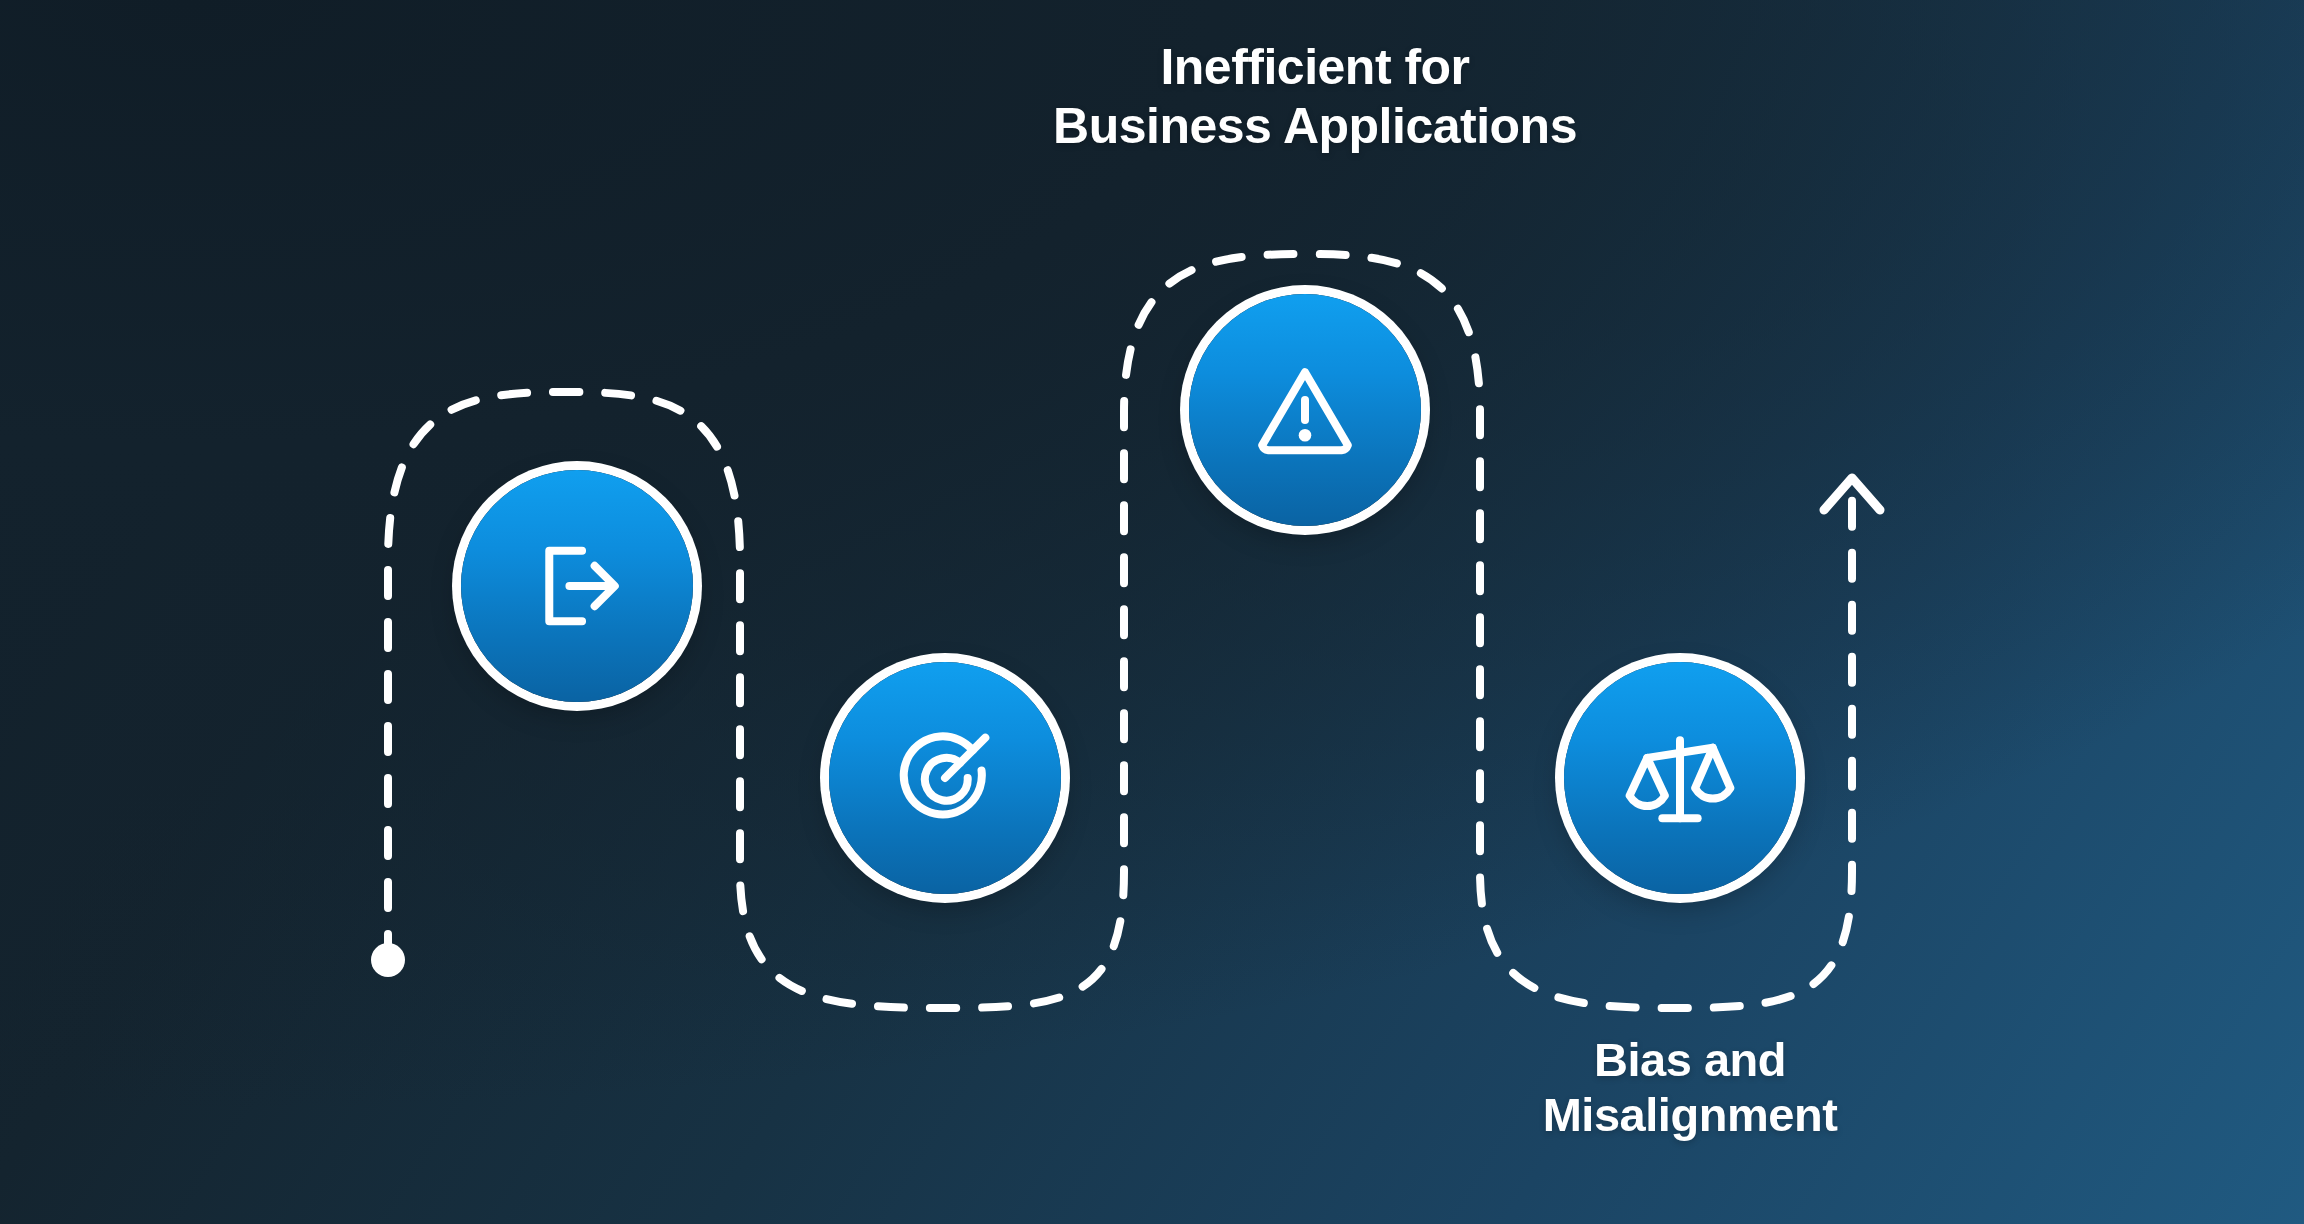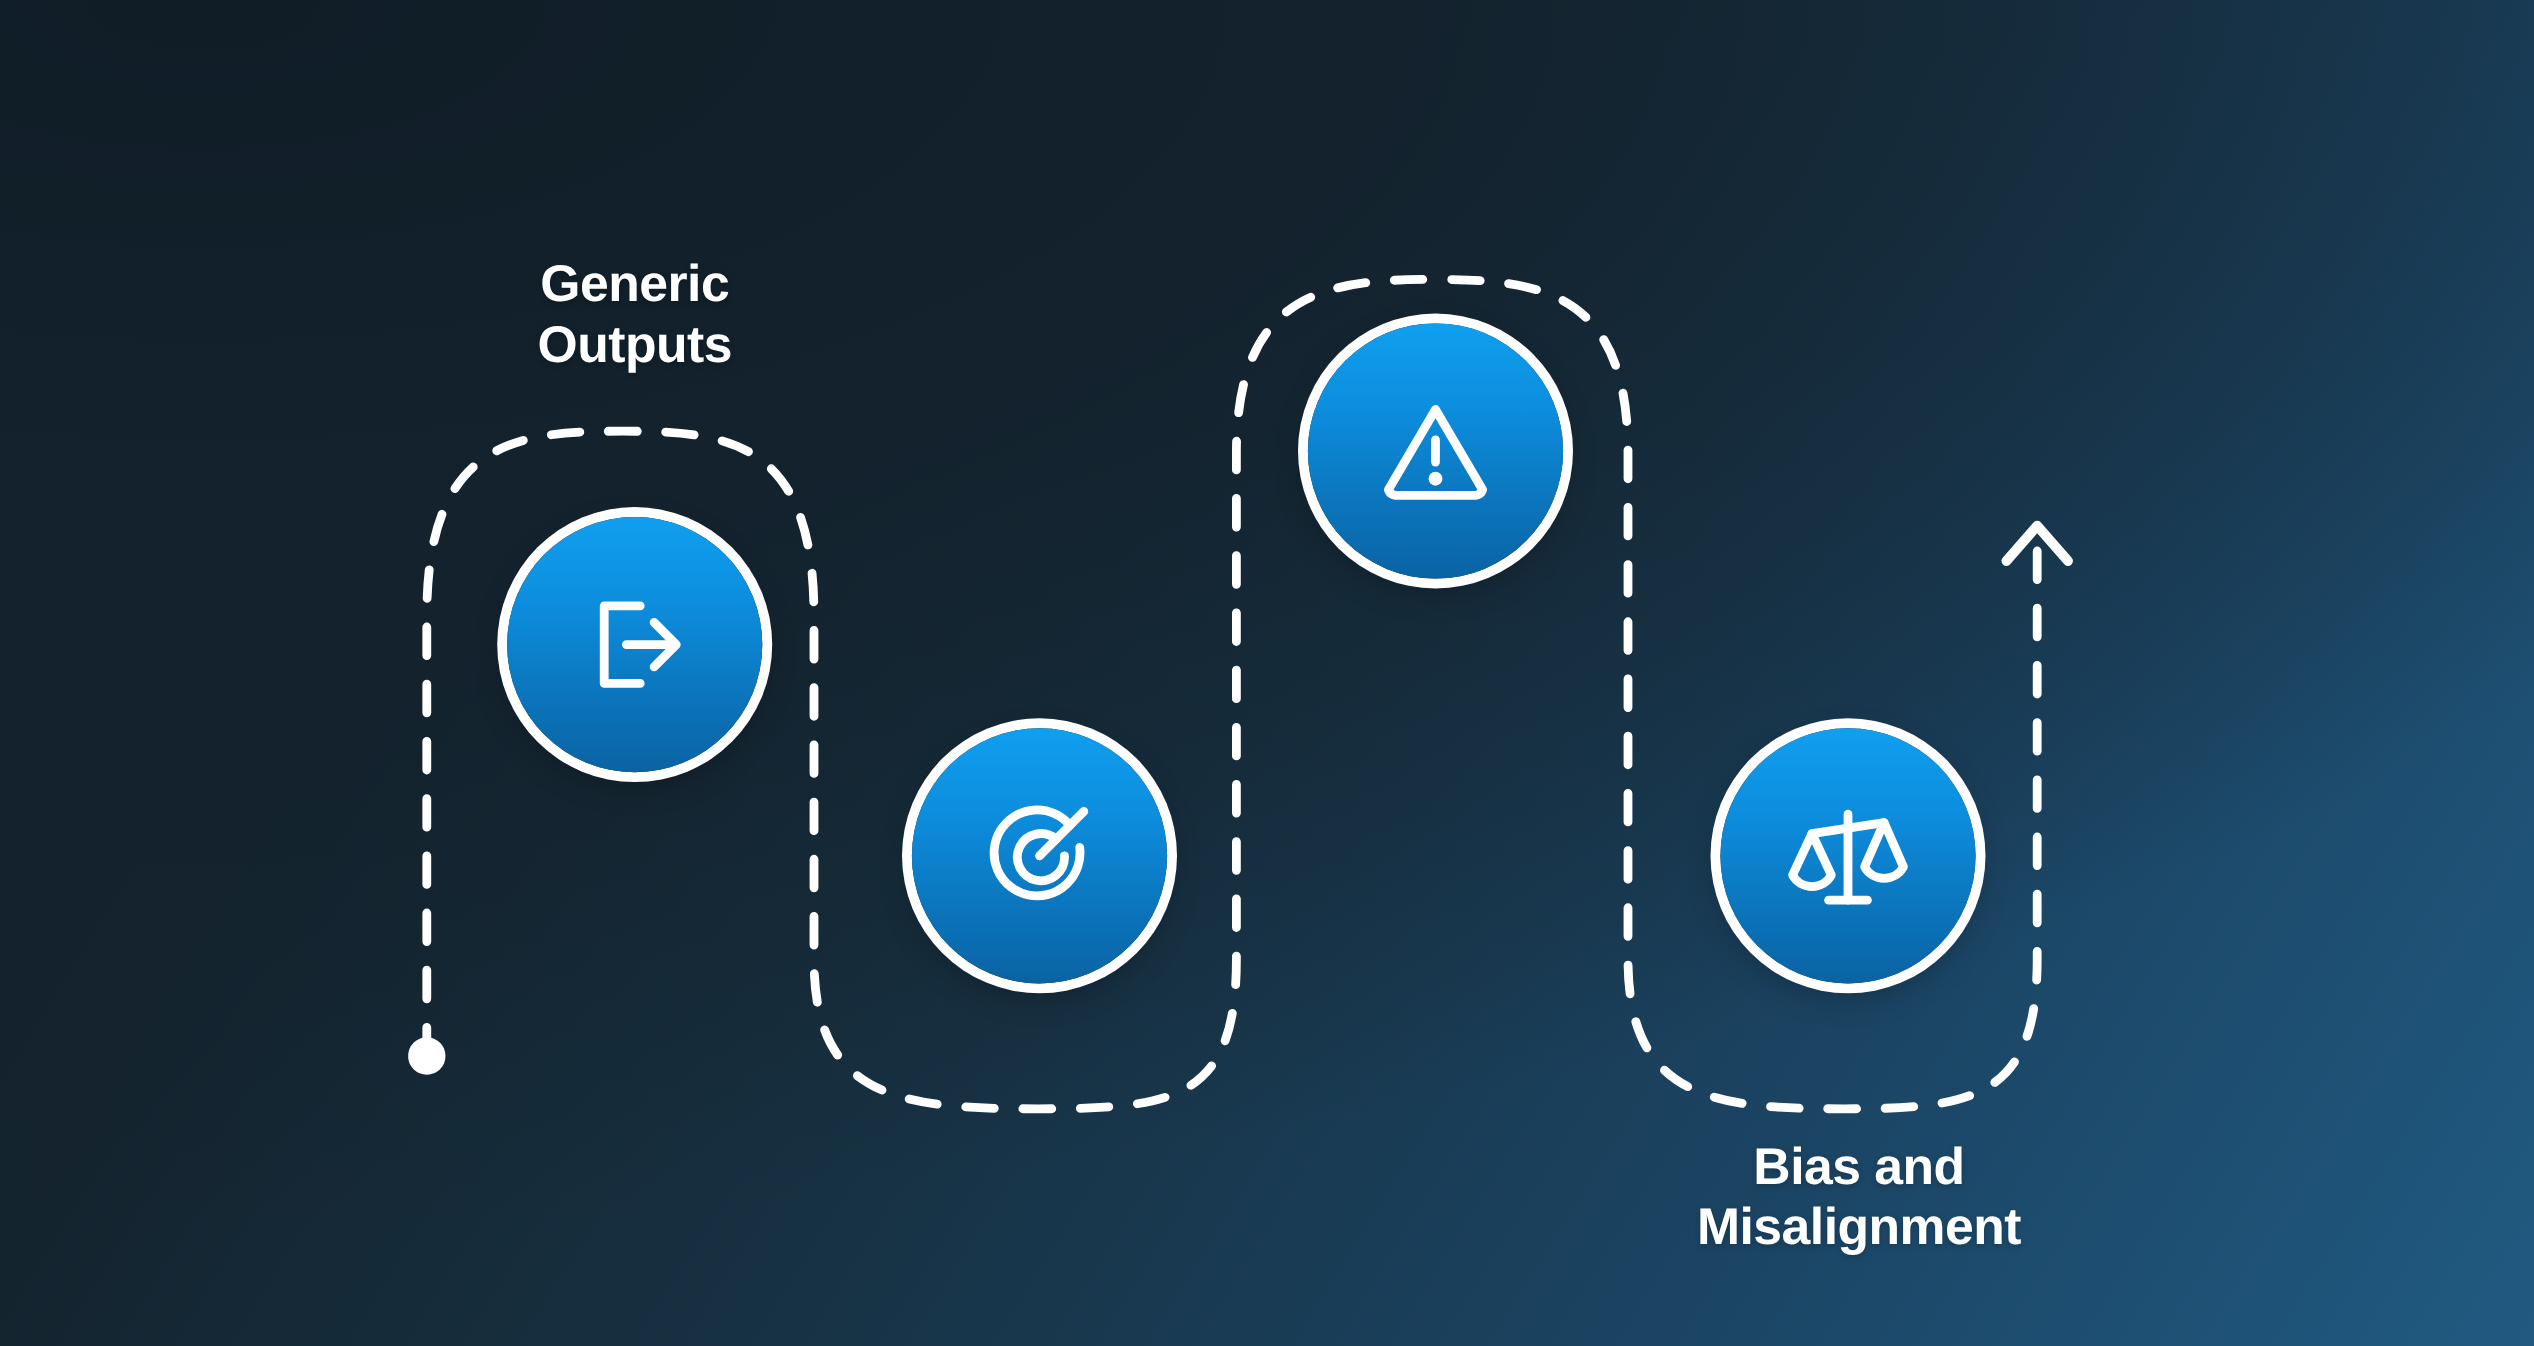--- a/index.html
+++ b/index.html
@@ -88,42 +88,42 @@
 
   <div class="node" style="left:577px; top:586px;">
     <span>
       <svg viewBox="0 0 100 100">
         <path d="M 54 22 L 28 22 L 28 78 L 54 78"></path>
         <path d="M 44 50 L 78 50"></path>
         <path d="M 64 34 L 80 50 L 64 66"></path>
       </svg>
     </span>
   </div>
-  <div class="label" style="left:577px; top:230px;">Generic
-Outputs</div>
 
   <div class="node" style="left:945px; top:778px;">
     <span>
       <svg viewBox="0 0 100 100">
         <path d="M 72 28 A 31 31 0 1 0 79 44"></path>
         <path d="M 62 38 A 17 17 0 1 0 68 50"></path>
         <path d="M 50 50 L 82 18"></path>
       </svg>
     </span>
   </div>
 
   <div class="node" style="left:1305px; top:410px;">
     <span>
       <svg viewBox="0 0 100 100">
         <path d="M 50 20 L 84 78 A 6 6 0 0 1 79 82 L 21 82 A 6 6 0 0 1 16 78 Z"></path>
         <path d="M 50 42 L 50 58"></path>
         <circle class="solid" cx="50" cy="70" r="5"></circle>
       </svg>
     </span>
   </div>
+  <div class="label big" style="left:1315px; top:38px;">Inefficient for
+Business Applications</div>
 
   <div class="node" style="left:1680px; top:778px;">
     <span>
       <svg viewBox="0 0 100 100">
         <path d="M 50 20 L 50 82"></path>
         <path d="M 36 82 L 64 82"></path>
         <path d="M 24 34 L 76 26"></path>
         <path d="M 24 34 L 10 64 A 16 16 0 0 0 38 64 Z"></path>
         <path d="M 76 26 L 62 58 A 16 16 0 0 0 90 58 Z"></path>
       </svg>

